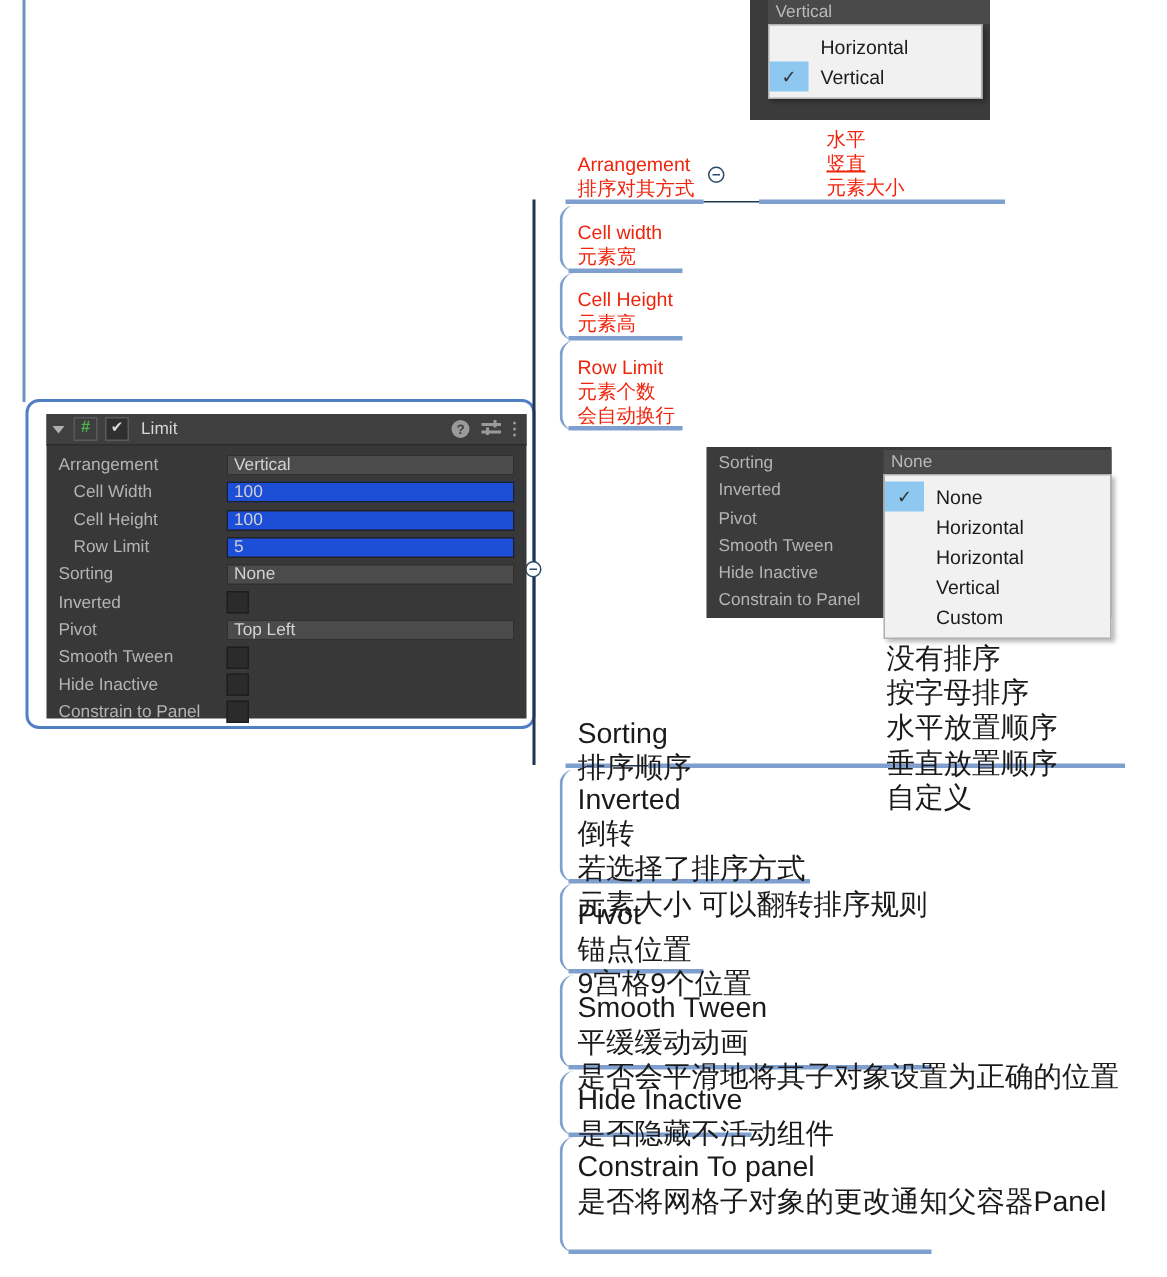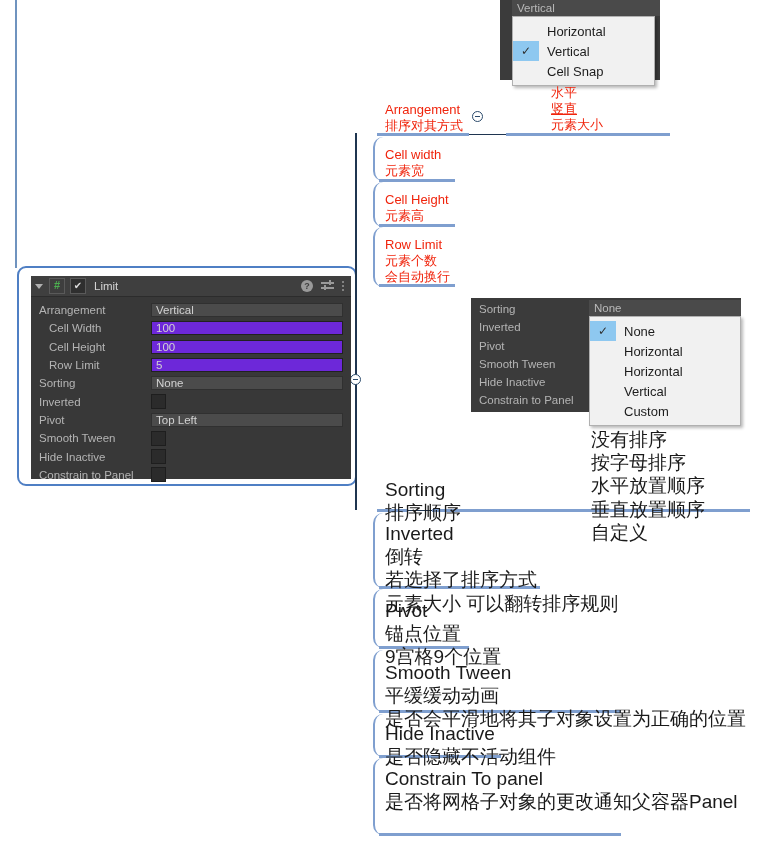--- a/index.html
+++ b/index.html
@@ -51,21 +51,21 @@
   .ic-preset{position:relative;width:13px;height:12px;}
   .ic-preset i{position:absolute;background:#9a9a9a;display:block;}
   .ic-dots{display:flex;flex-direction:column;gap:2px;align-items:center;}
   .ic-dots span{width:2px;height:2px;background:#9a9a9a;border-radius:50%;}
 
   .rows{padding:4px 0 0 0;}
   .row{display:flex;align-items:center;height:18.3px;padding-left:8px;}
   .row .lbl{color:#b4b4b4;font-size:11.5px;width:112px;flex:none;}
   .row .lbl.ind{padding-left:10px;width:102px;}
   .field{
-    flex:1;height:14px;background:#6d28d9;border:1px solid #212121;
+    flex:1;height:14px;background:#1d4ed8;border:1px solid #212121;
     color:#d2d2d2;font-size:11.5px;line-height:13px;padding-left:4px;
     box-sizing:border-box;margin-right:8px;position:relative;
   }
   .field.enum{background:#4b4b4b;border:1px solid #303030;}
   .cbox{width:13px;height:13px;background:#2b2b2b;border:1px solid #1e1e1e;}
 
   
   .popup-wrap{position:absolute;}
   .popup-value{
     background:#4a4a4a;color:#b9b9b9;font-size:11.5px;height:16px;line-height:16px;
@@ -216,24 +216,20 @@
   <div class="popup-value">Vertical</div>
   <div class="popup-list" style="width:143px;">
     <div class="popup-item">
       <div class="tickbox"></div>
       <div class="ptxt">Horizontal</div>
     </div>
     <div class="popup-item checked">
       <div class="tickbox">✓</div>
       <div class="ptxt">Vertical</div>
     </div>
-    <div class="popup-item">
-      <div class="tickbox"></div>
-      <div class="ptxt">Cell Snap</div>
-    </div>
   </div>
 </div>
 
 <div class="dark-edge" style="left:471px;top:298px;width:270px;height:114px;"></div>
 <div style="position:absolute;left:479px;top:300px;color:#b4b4b4;font-size:11.5px;line-height:18.3px;">
   <div>Sorting</div>
   <div>Inverted</div>
   <div>Pivot</div>
   <div>Smooth Tween</div>
   <div>Hide Inactive</div>

